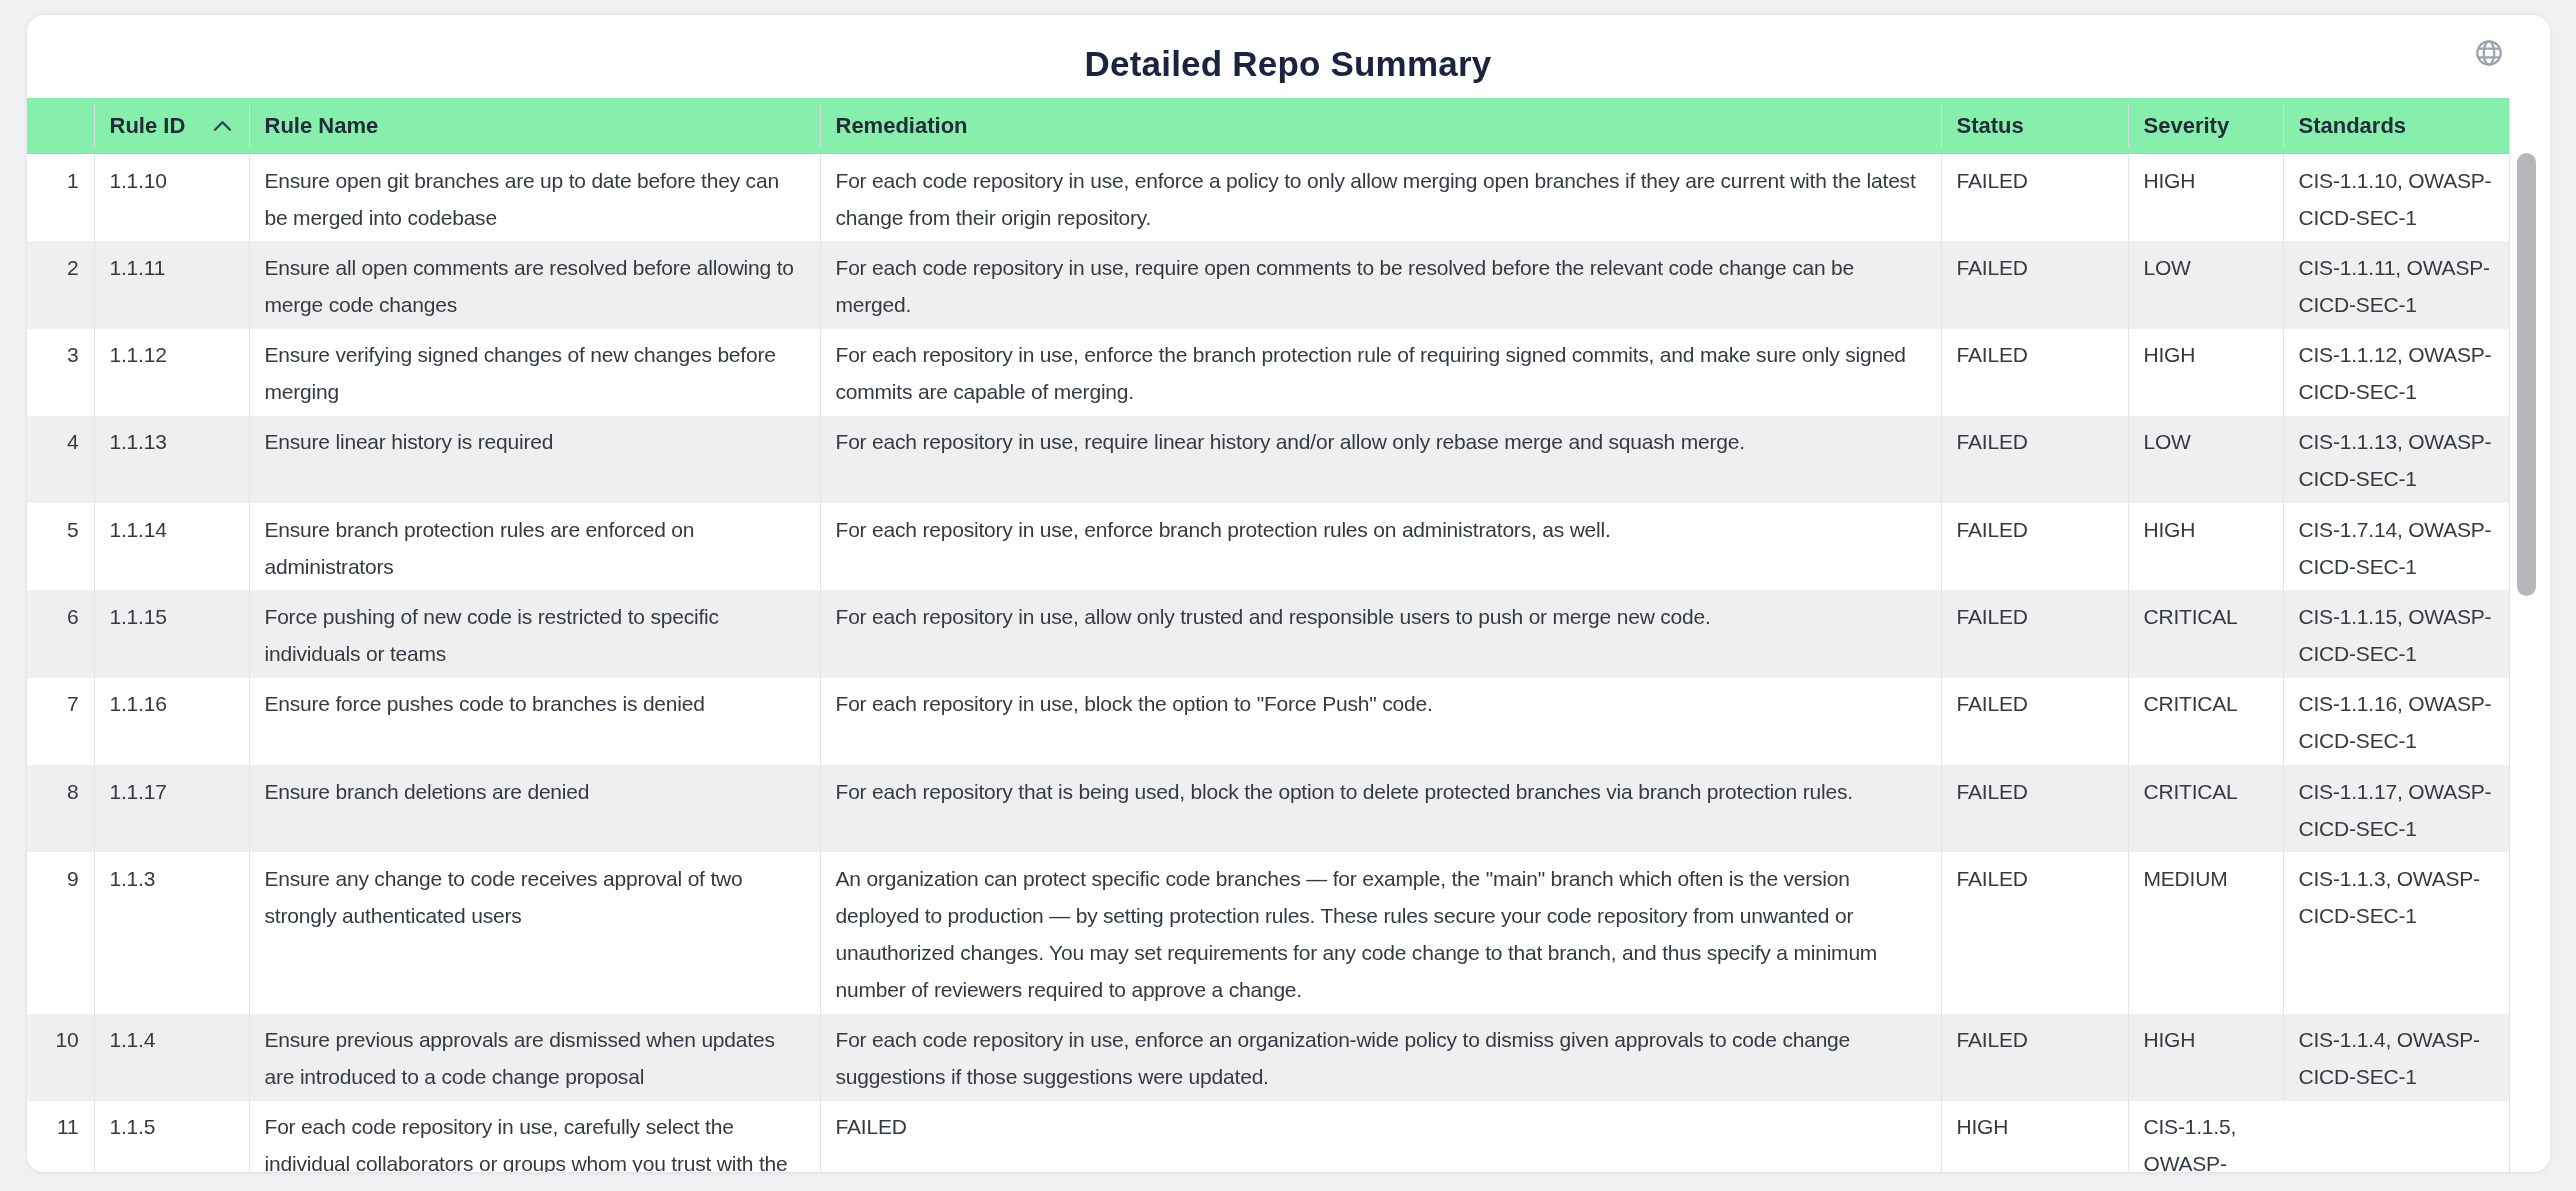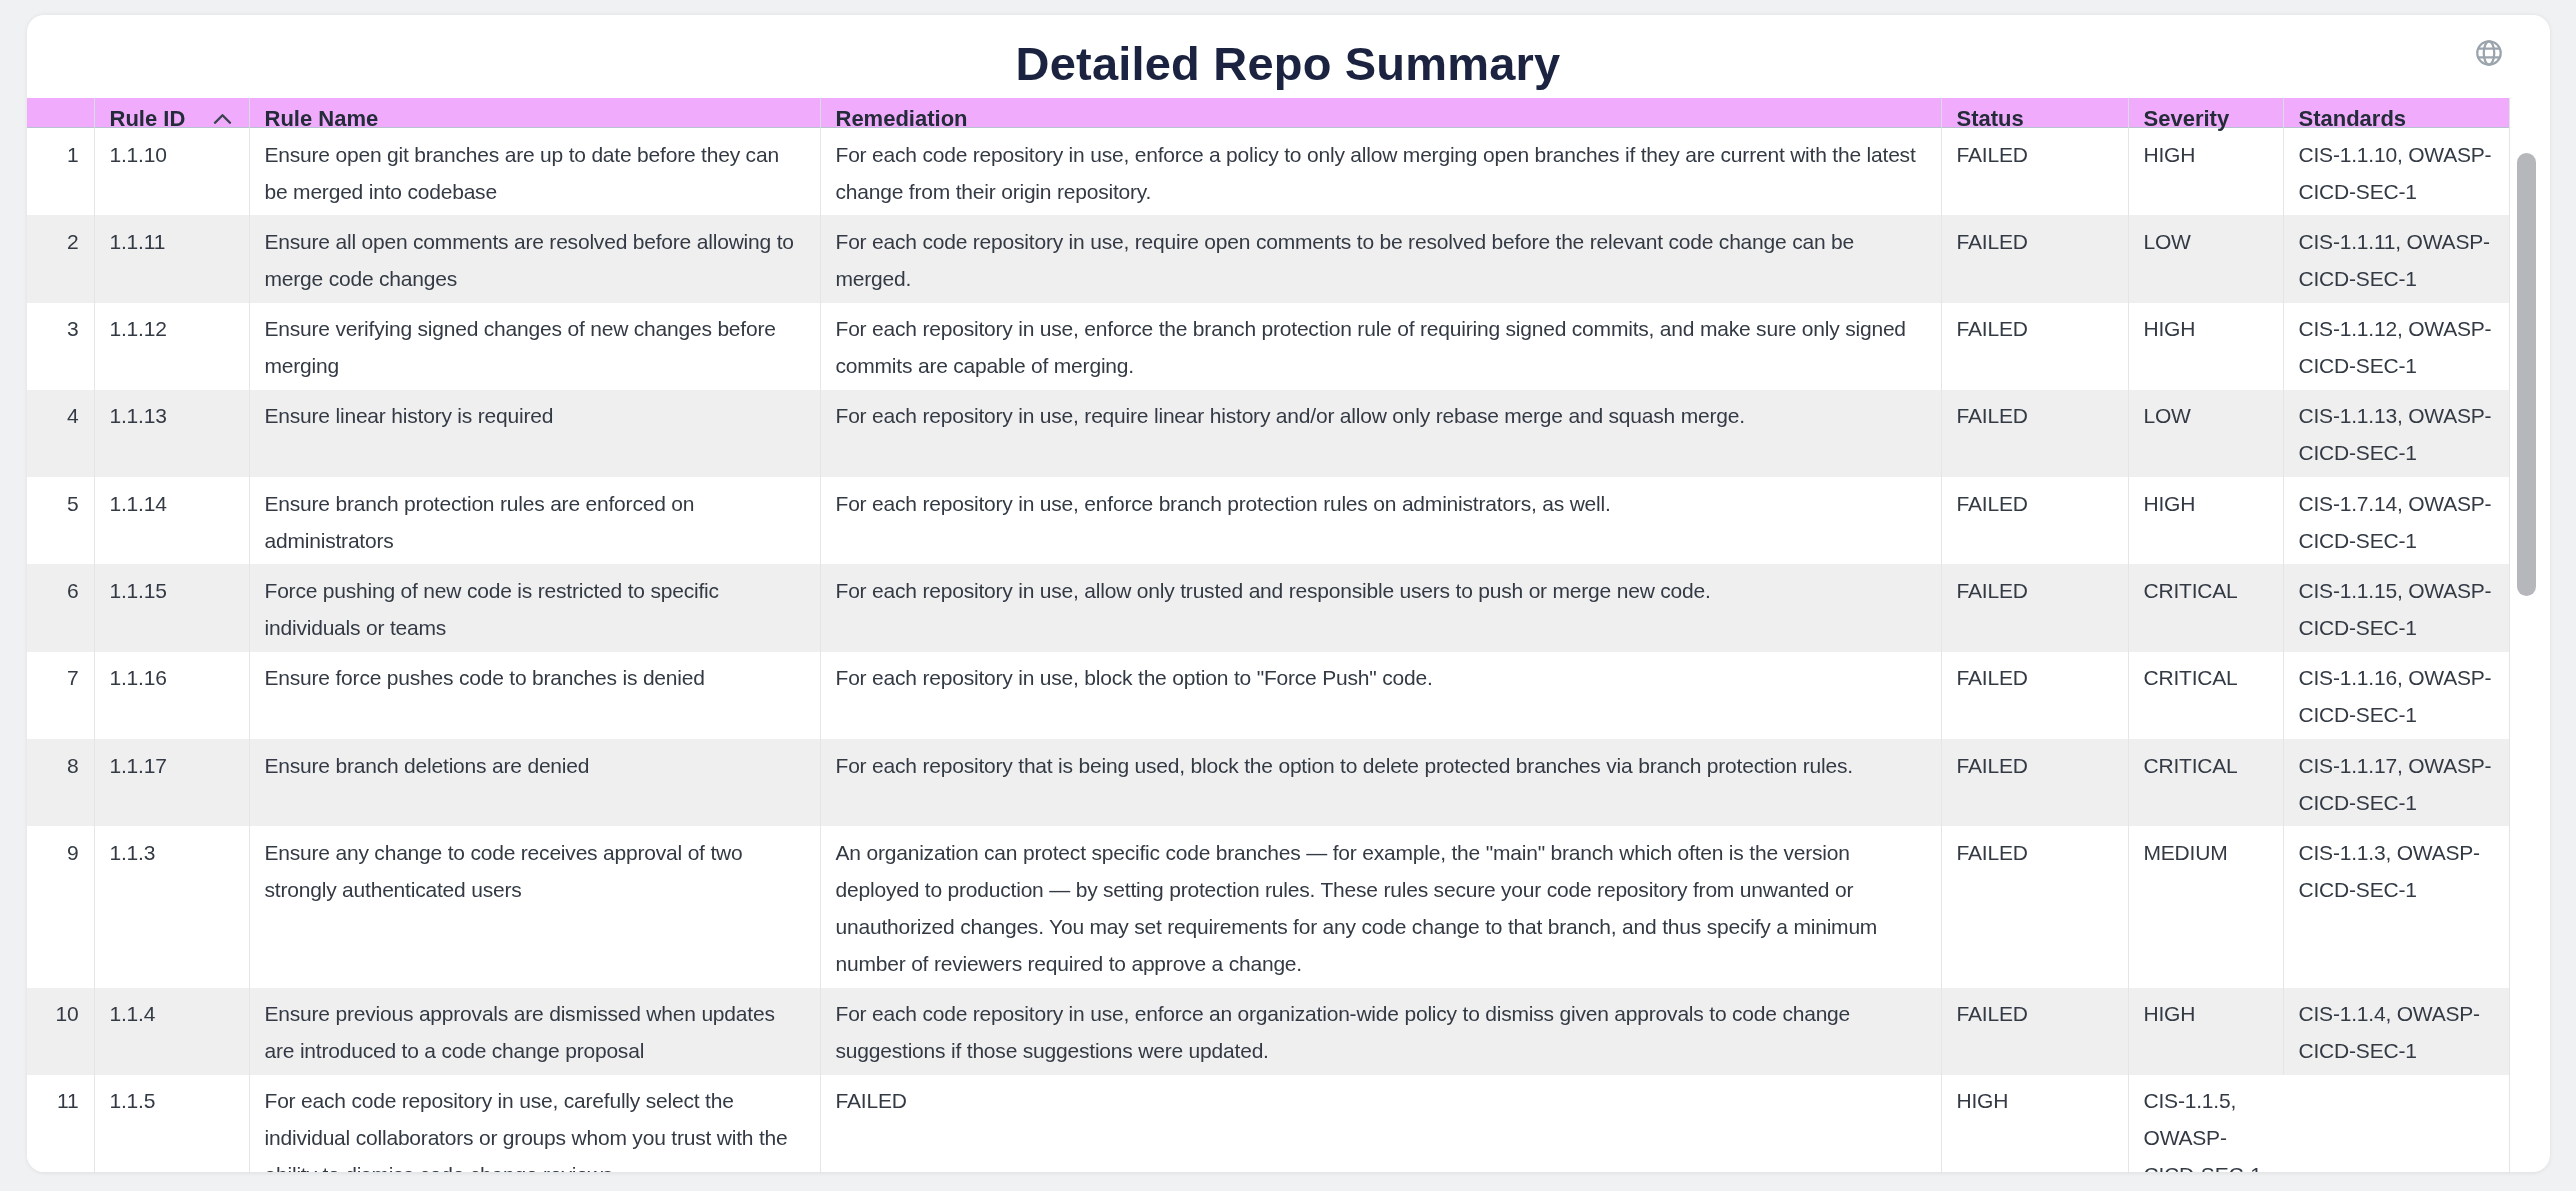--- a/index.html
+++ b/index.html
@@ -17,21 +17,21 @@
     background: #ffffff;
     border-radius: 17px;
     box-shadow: 0 0.9px 4.7px rgba(0,0,0,0.08);
     overflow: hidden;
   }
   .panel-title {
     margin-top: 26.5px;
     height: 44px;
     line-height: 44px;
     text-align: center;
-    font-size: 47px;
+    font-size: 35px;
     font-weight: 700;
     color: #1b2341;
     letter-spacing: 0.2px;
   }
   .globe-btn {
     position: absolute;
     top: 23px; right: 45px;
     width: 32px; height: 32px;
     background: none; border: none; cursor: pointer;
     color: #9ba3ad;
@@ -40,22 +40,22 @@
     position: absolute;
     left: 0; top: 83px;
     width: 2483px;
     border-right: 0.9px solid #e2e4e7;
   }
   .thead, .trow {
     display: grid;
     grid-template-columns: 67px 155px 571px 1121px 187px 155px 225px;
   }
   .thead {
-    height: 30px;
-    background: #f0abfc;
+    height: 56px;
+    background: #86efac;
     border-bottom: 0.9px solid #b7c2d0;
     align-items: center;
   }
   .th {
     height: 42px;
     display: flex;
     align-items: center;
     padding: 0 15px;
     font-size: 22px;
     font-weight: 700;

